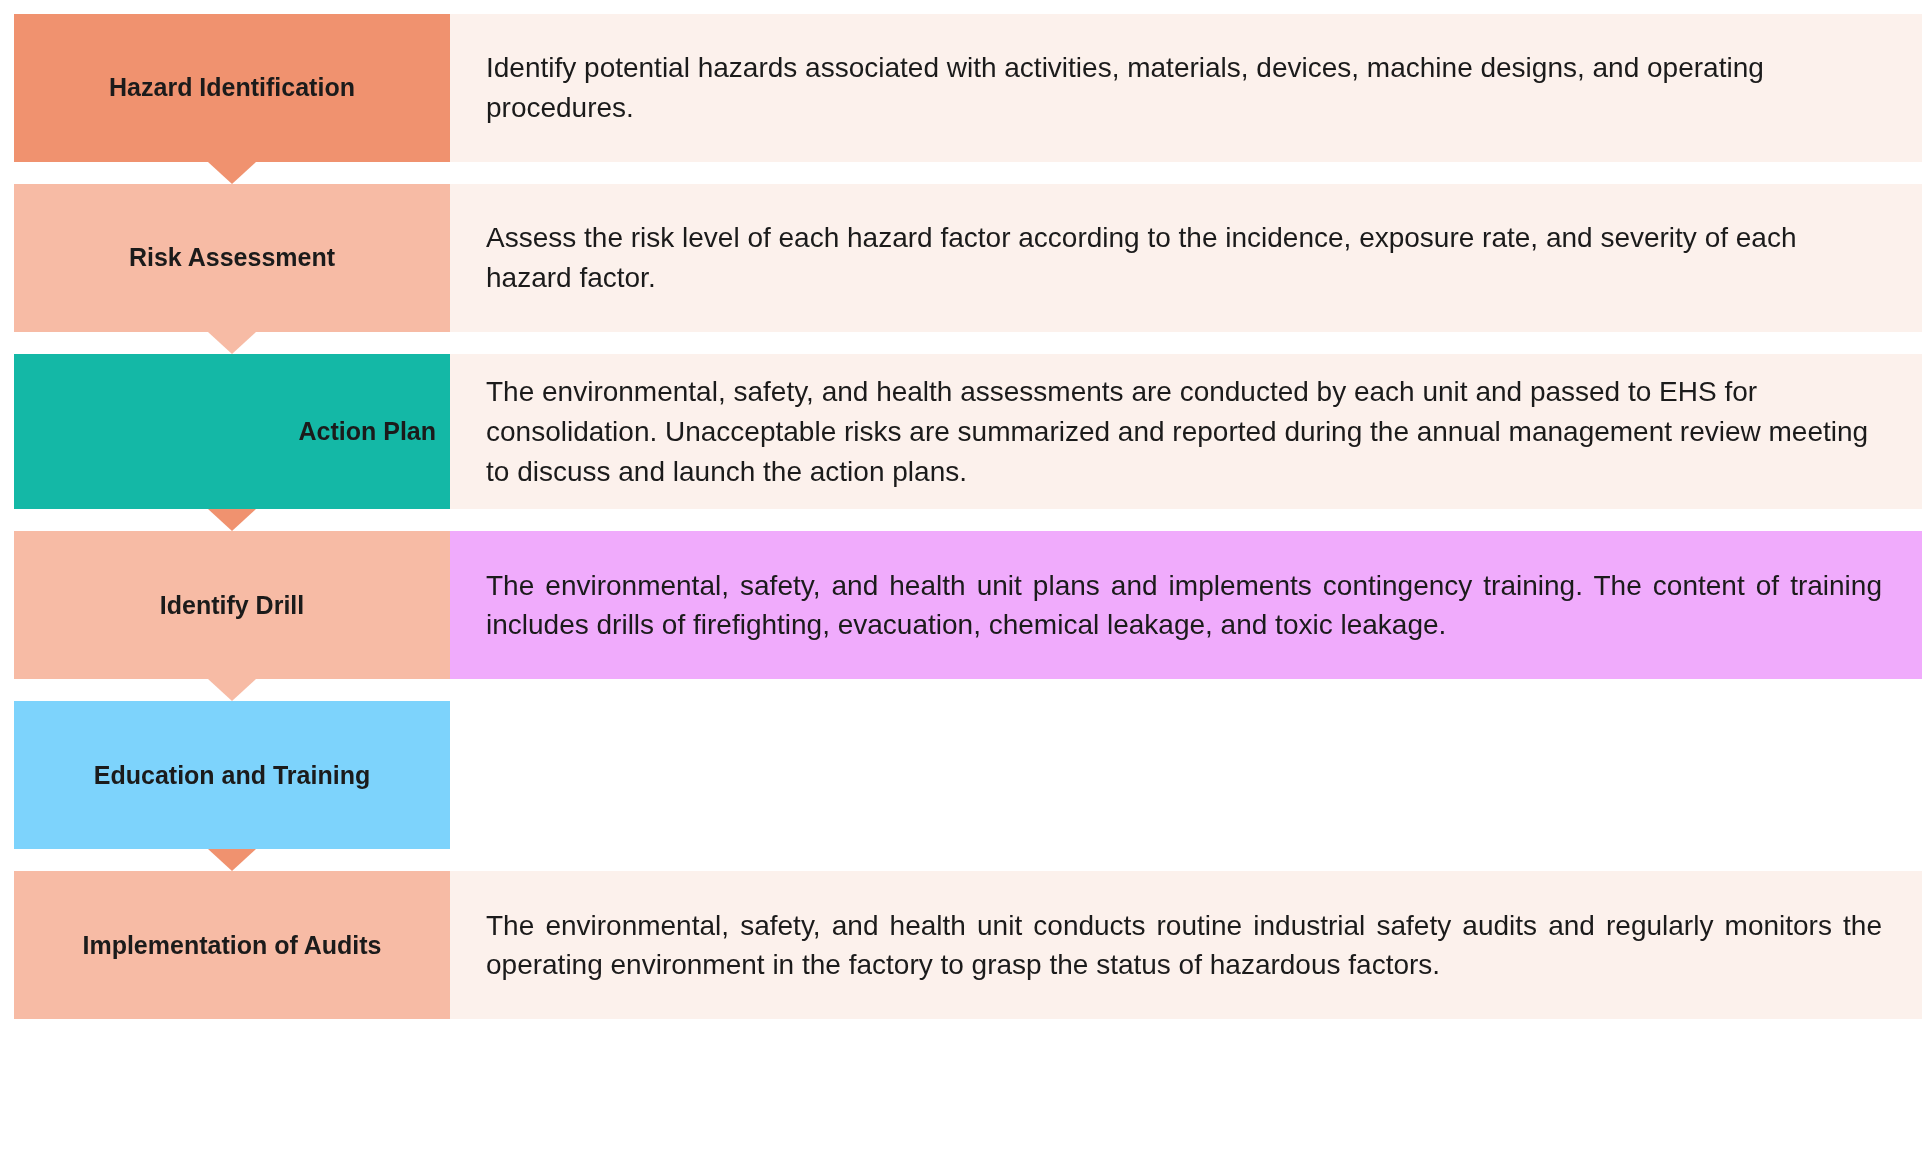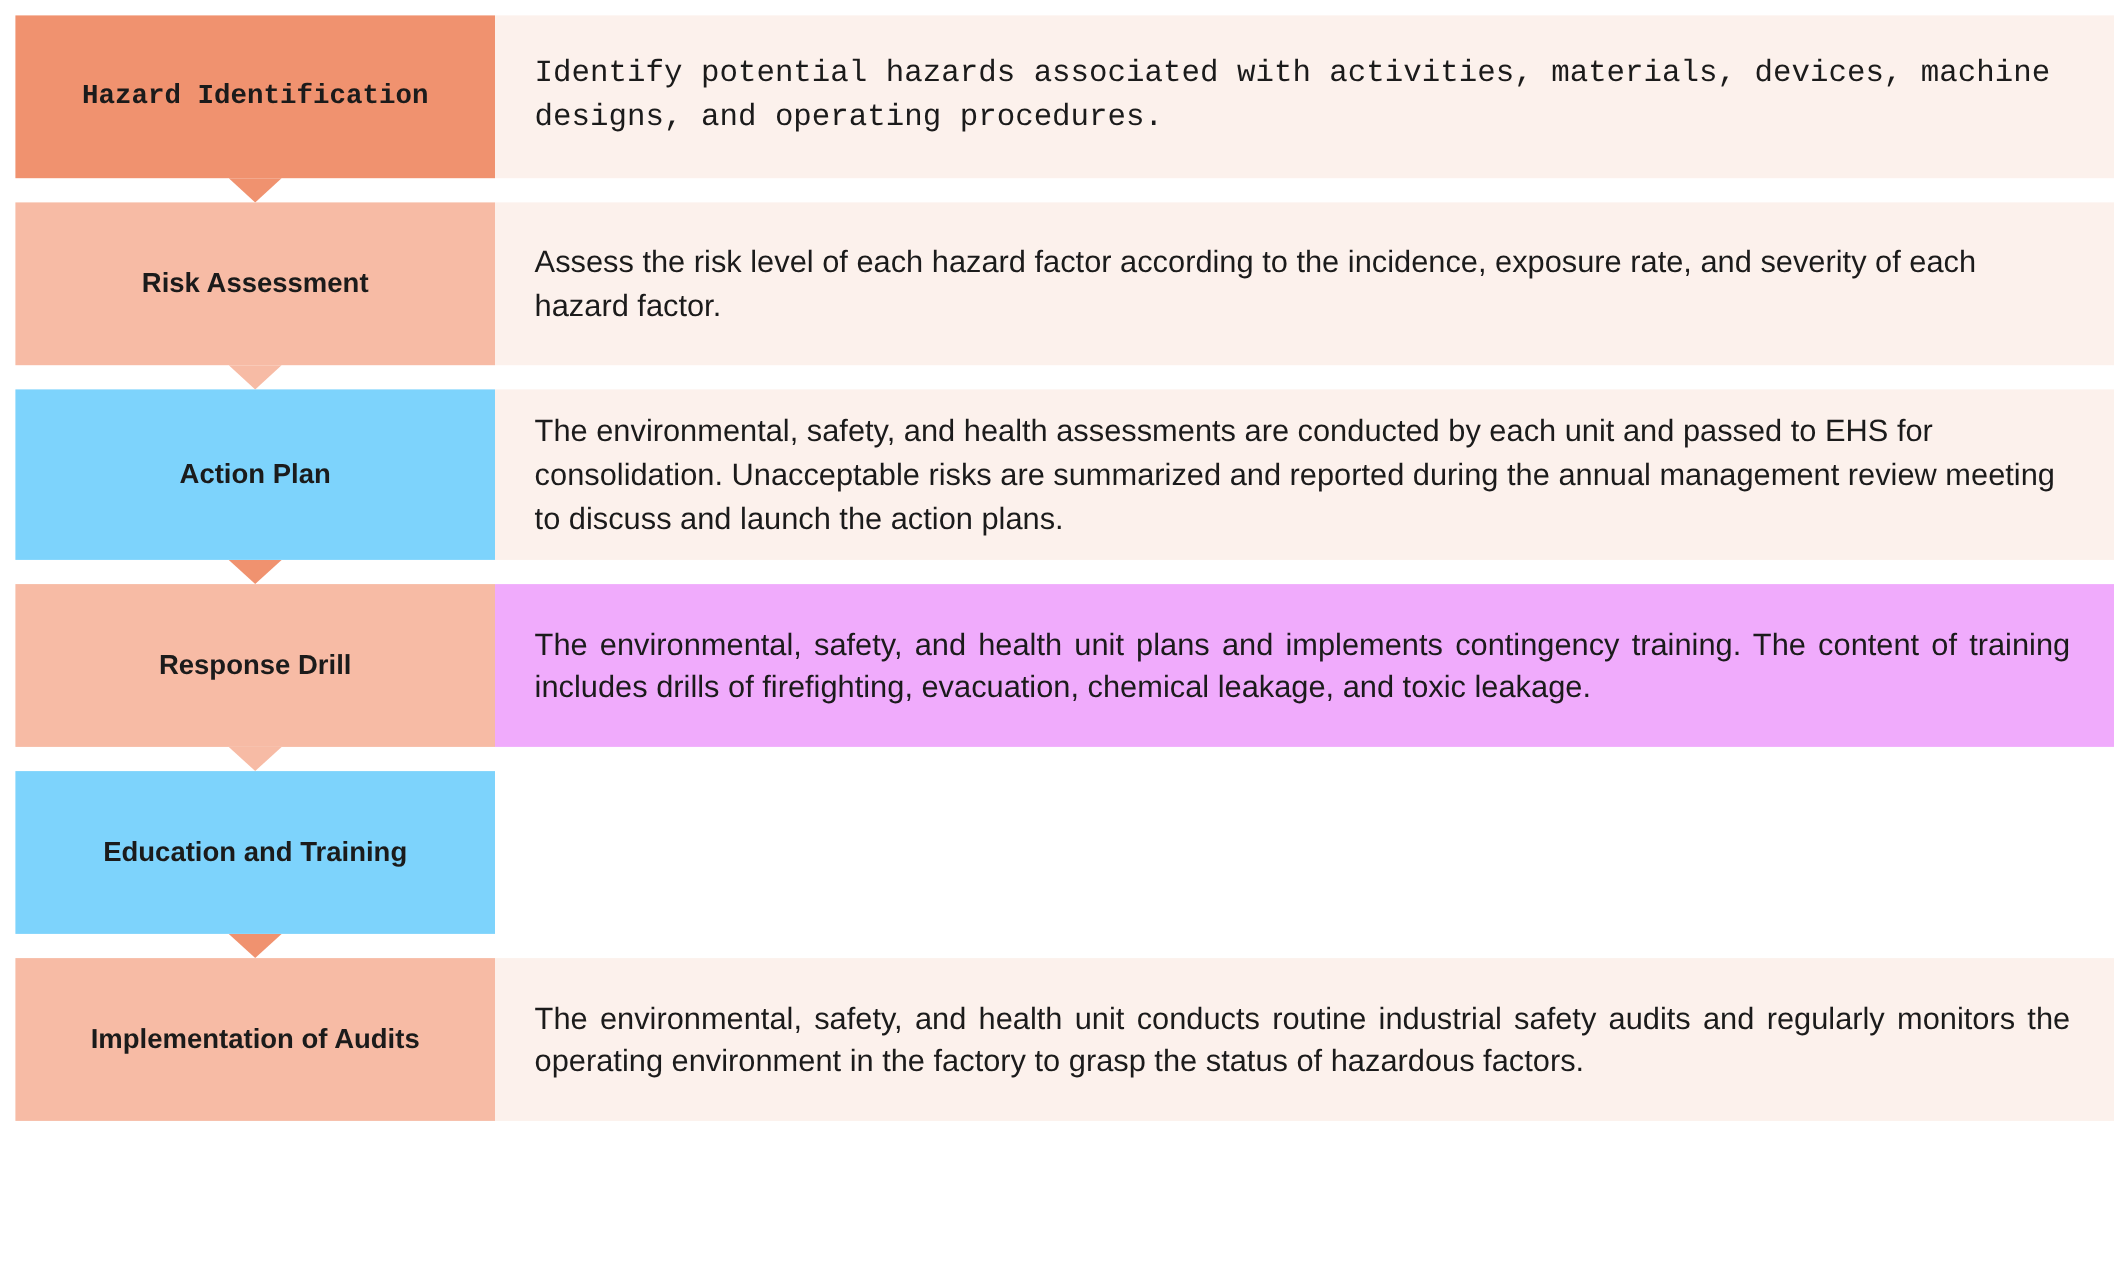--- a/index.html
+++ b/index.html
@@ -71,53 +71,53 @@
   }
   .desc-cell p { margin: 0; }
 
   .justify p { text-align: justify; text-justify: inter-word; }
 </style>
 </head>
 <body>
 
 <div class="diagram">
 
-  <div class="row" style="min-height: 148px; font-family: Liberation Mono, monospace;">
+  <div class="row" style="min-height: 148px;">
     <div class="label-cell" style="background: rgb(240, 146, 111); color: rgb(27, 27, 27);">
       <span>Hazard Identification</span>
       <span class="arrow" style="border-top-color: rgb(240, 146, 111);"></span>
     </div>
     <div class="desc-cell" style="background: rgb(252, 241, 236); color: rgb(27, 27, 27);">
       <p>Identify potential hazards associated with activities, materials, devices, machine designs, and operating procedures.</p>
     </div>
   </div>
 
   <div class="row" style="min-height: 148px;">
     <div class="label-cell" style="background: rgb(247, 187, 165); color: rgb(27, 27, 27);">
       <span>Risk Assessment</span>
       <span class="arrow" style="border-top-color: rgb(247, 187, 165);"></span>
     </div>
     <div class="desc-cell" style="background: rgb(252, 241, 236); color: rgb(27, 27, 27);">
       <p>Assess the risk level of each hazard factor according to the incidence, exposure rate, and severity of each hazard factor.</p>
     </div>
   </div>
 
   <div class="row" style="min-height: 148px;">
-    <div class="label-cell" style="background: #7dd3fc; color: rgb(27, 27, 27);">
+    <div class="label-cell" style="background: #14b8a6; color: rgb(27, 27, 27); justify-content: flex-end;">
       <span>Action Plan</span>
       <span class="arrow" style="border-top-color: rgb(240, 146, 111);"></span>
     </div>
     <div class="desc-cell" style="background: rgb(252, 241, 236); color: rgb(27, 27, 27);">
       <p>The environmental, safety, and health assessments are conducted by each unit and passed to EHS for consolidation. Unacceptable risks are summarized and reported during the annual management review meeting to discuss and launch the action plans.</p>
     </div>
   </div>
 
   <div class="row" style="min-height: 148px;">
     <div class="label-cell" style="background: rgb(247, 187, 165); color: rgb(27, 27, 27);">
-      <span>Response Drill</span>
+      <span>Identify Drill</span>
       <span class="arrow" style="border-top-color: rgb(247, 187, 165);"></span>
     </div>
     <div class="desc-cell justify" style="background: #f0abfc; color: rgb(27, 27, 27);">
       <p>The environmental, safety, and health unit plans and implements contingency training. The content of training includes drills of firefighting, evacuation, chemical leakage, and toxic leakage.</p>
     </div>
   </div>
 
   <div class="row" style="min-height: 148px;">
     <div class="label-cell" style="background: #7dd3fc; color: rgb(27, 27, 27);">
       <span>Education and Training</span>

